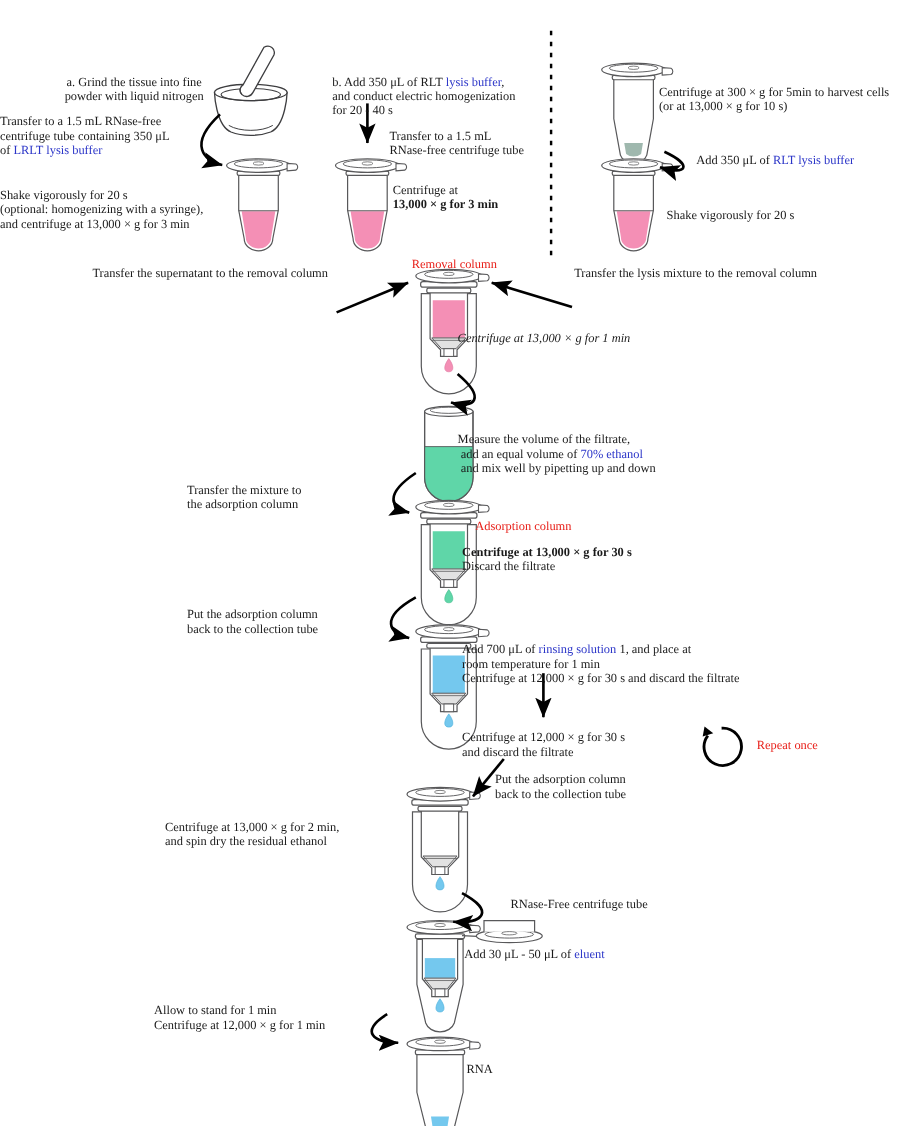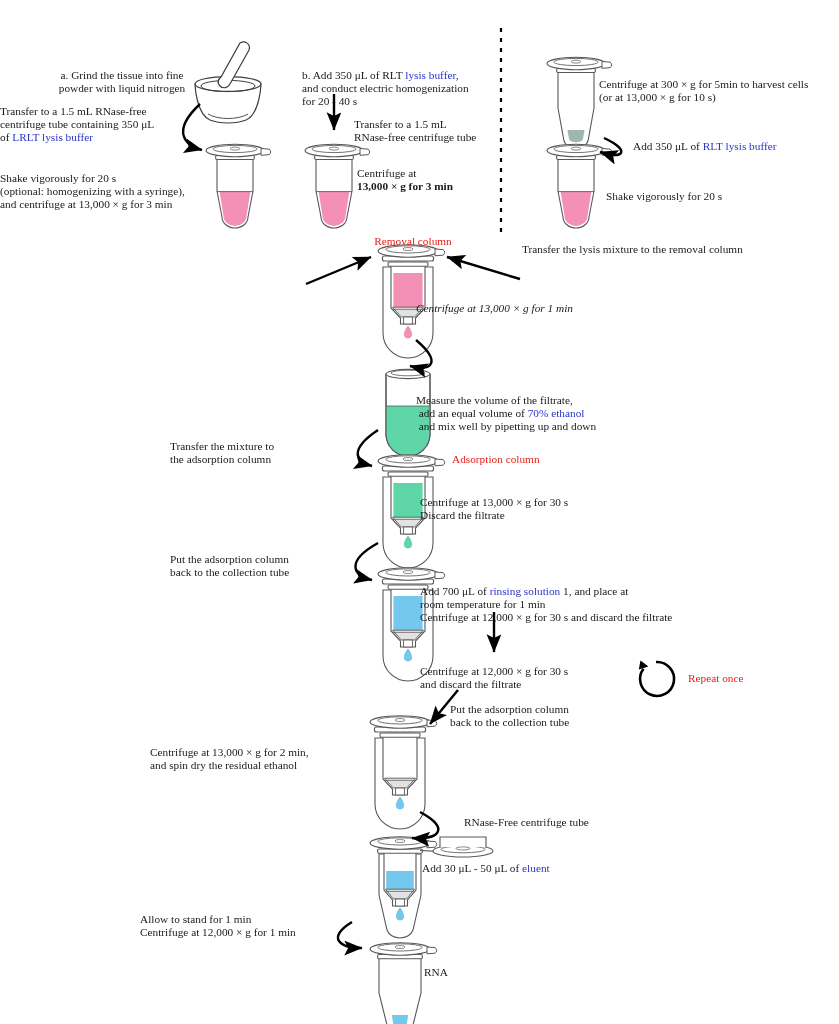--- a/index.html
+++ b/index.html
@@ -257,20 +257,21 @@
 <div class="txt" style="left:302px;top:69px;width:210px;"><span>b. Add 350 μL of RLT </span><span class="blue">lysis buffer</span><span>,</span></div>
 <div class="txt" style="left:302px;top:82px;width:215px;">and conduct electric homogenization</div>
 <div class="txt" style="left:302px;top:95px;width:215px;">for 20 - 40 s</div>
 
 <div class="txt" style="left:354px;top:118px;width:160px;">Transfer to a 1.5 mL</div>
 <div class="txt" style="left:354px;top:131px;width:160px;">RNase-free centrifuge tube</div>
 
 <div class="txt" style="left:357px;top:167px;width:140px;">Centrifuge at</div>
 <div class="txt" style="left:357px;top:180px;width:140px;font-weight:bold;">13,000 × g for 3 min</div>
 
+<div class="txt" style="left:84px;top:243px;width:260px;">Transfer the supernatant to the removal column</div>
 
 <div class="txt" style="left:599px;top:78px;width:240px;">Centrifuge at 300 × g for 5min to harvest cells</div>
 <div class="txt" style="left:599px;top:91px;width:240px;">(or at 13,000 × g for 10 s)</div>
 
 <div class="txt" style="left:633px;top:140px;width:210px;"><span>Add 350 μL of </span><span class="blue">RLT lysis buffer</span></div>
 
 <div class="txt" style="left:606px;top:190px;width:190px;">Shake vigorously for 20 s</div>
 
 <div class="txt" style="left:522px;top:243px;width:280px;">Transfer the lysis mixture to the removal column</div>
 
@@ -278,23 +279,23 @@
 
 <div class="txt" style="left:416px;top:302px;width:240px;font-style:italic;">Centrifuge at 13,000 × g for 1 min</div>
 
 <div class="txt" style="left:416px;top:394px;width:250px;">Measure the volume of the filtrate,</div>
 <div class="txt" style="left:416px;top:407px;width:250px;"><span> add an equal volume of </span><span class="blue">70% ethanol</span></div>
 <div class="txt" style="left:416px;top:420px;width:260px;"> and mix well by pipetting up and down</div>
 
 <div class="txt r" style="left:170px;top:440px;width:200px;">Transfer the mixture to</div>
 <div class="txt r" style="left:170px;top:453px;width:200px;">the adsorption column</div>
 
-<div class="txt red" style="left:432px;top:453px;width:140px;padding-left:20px;">Adsorption column</div>
-
-<div class="txt" style="left:420px;top:496px;width:240px;">Centrifuge at 13,000 × g for 30 s</div>
+<div class="txt red" style="left:432px;top:473px;width:140px;">Adsorption column</div>
+
+<div class="txt" style="left:420px;top:496px;width:240px;font-weight:bold;">Centrifuge at 13,000 × g for 30 s</div>
 <div class="txt" style="left:420px;top:509px;width:240px;">Discard the filtrate</div>
 
 <div class="txt r" style="left:170px;top:553px;width:200px;">Put the adsorption column</div>
 <div class="txt r" style="left:170px;top:566px;width:200px;">back to the collection tube</div>
 
 <div class="txt" style="left:420px;top:585px;width:330px;"><span>Add 700 μL of </span><span class="blue">rinsing solution</span><span> 1, and place at</span></div>
 <div class="txt" style="left:420px;top:598px;width:330px;">room temperature for 1 min</div>
 <div class="txt" style="left:420px;top:611px;width:340px;">Centrifuge at 12,000 × g for 30 s and discard the filtrate</div>
 
 <div class="txt" style="left:420px;top:665px;width:260px;">Centrifuge at 12,000 × g for 30 s</div>

